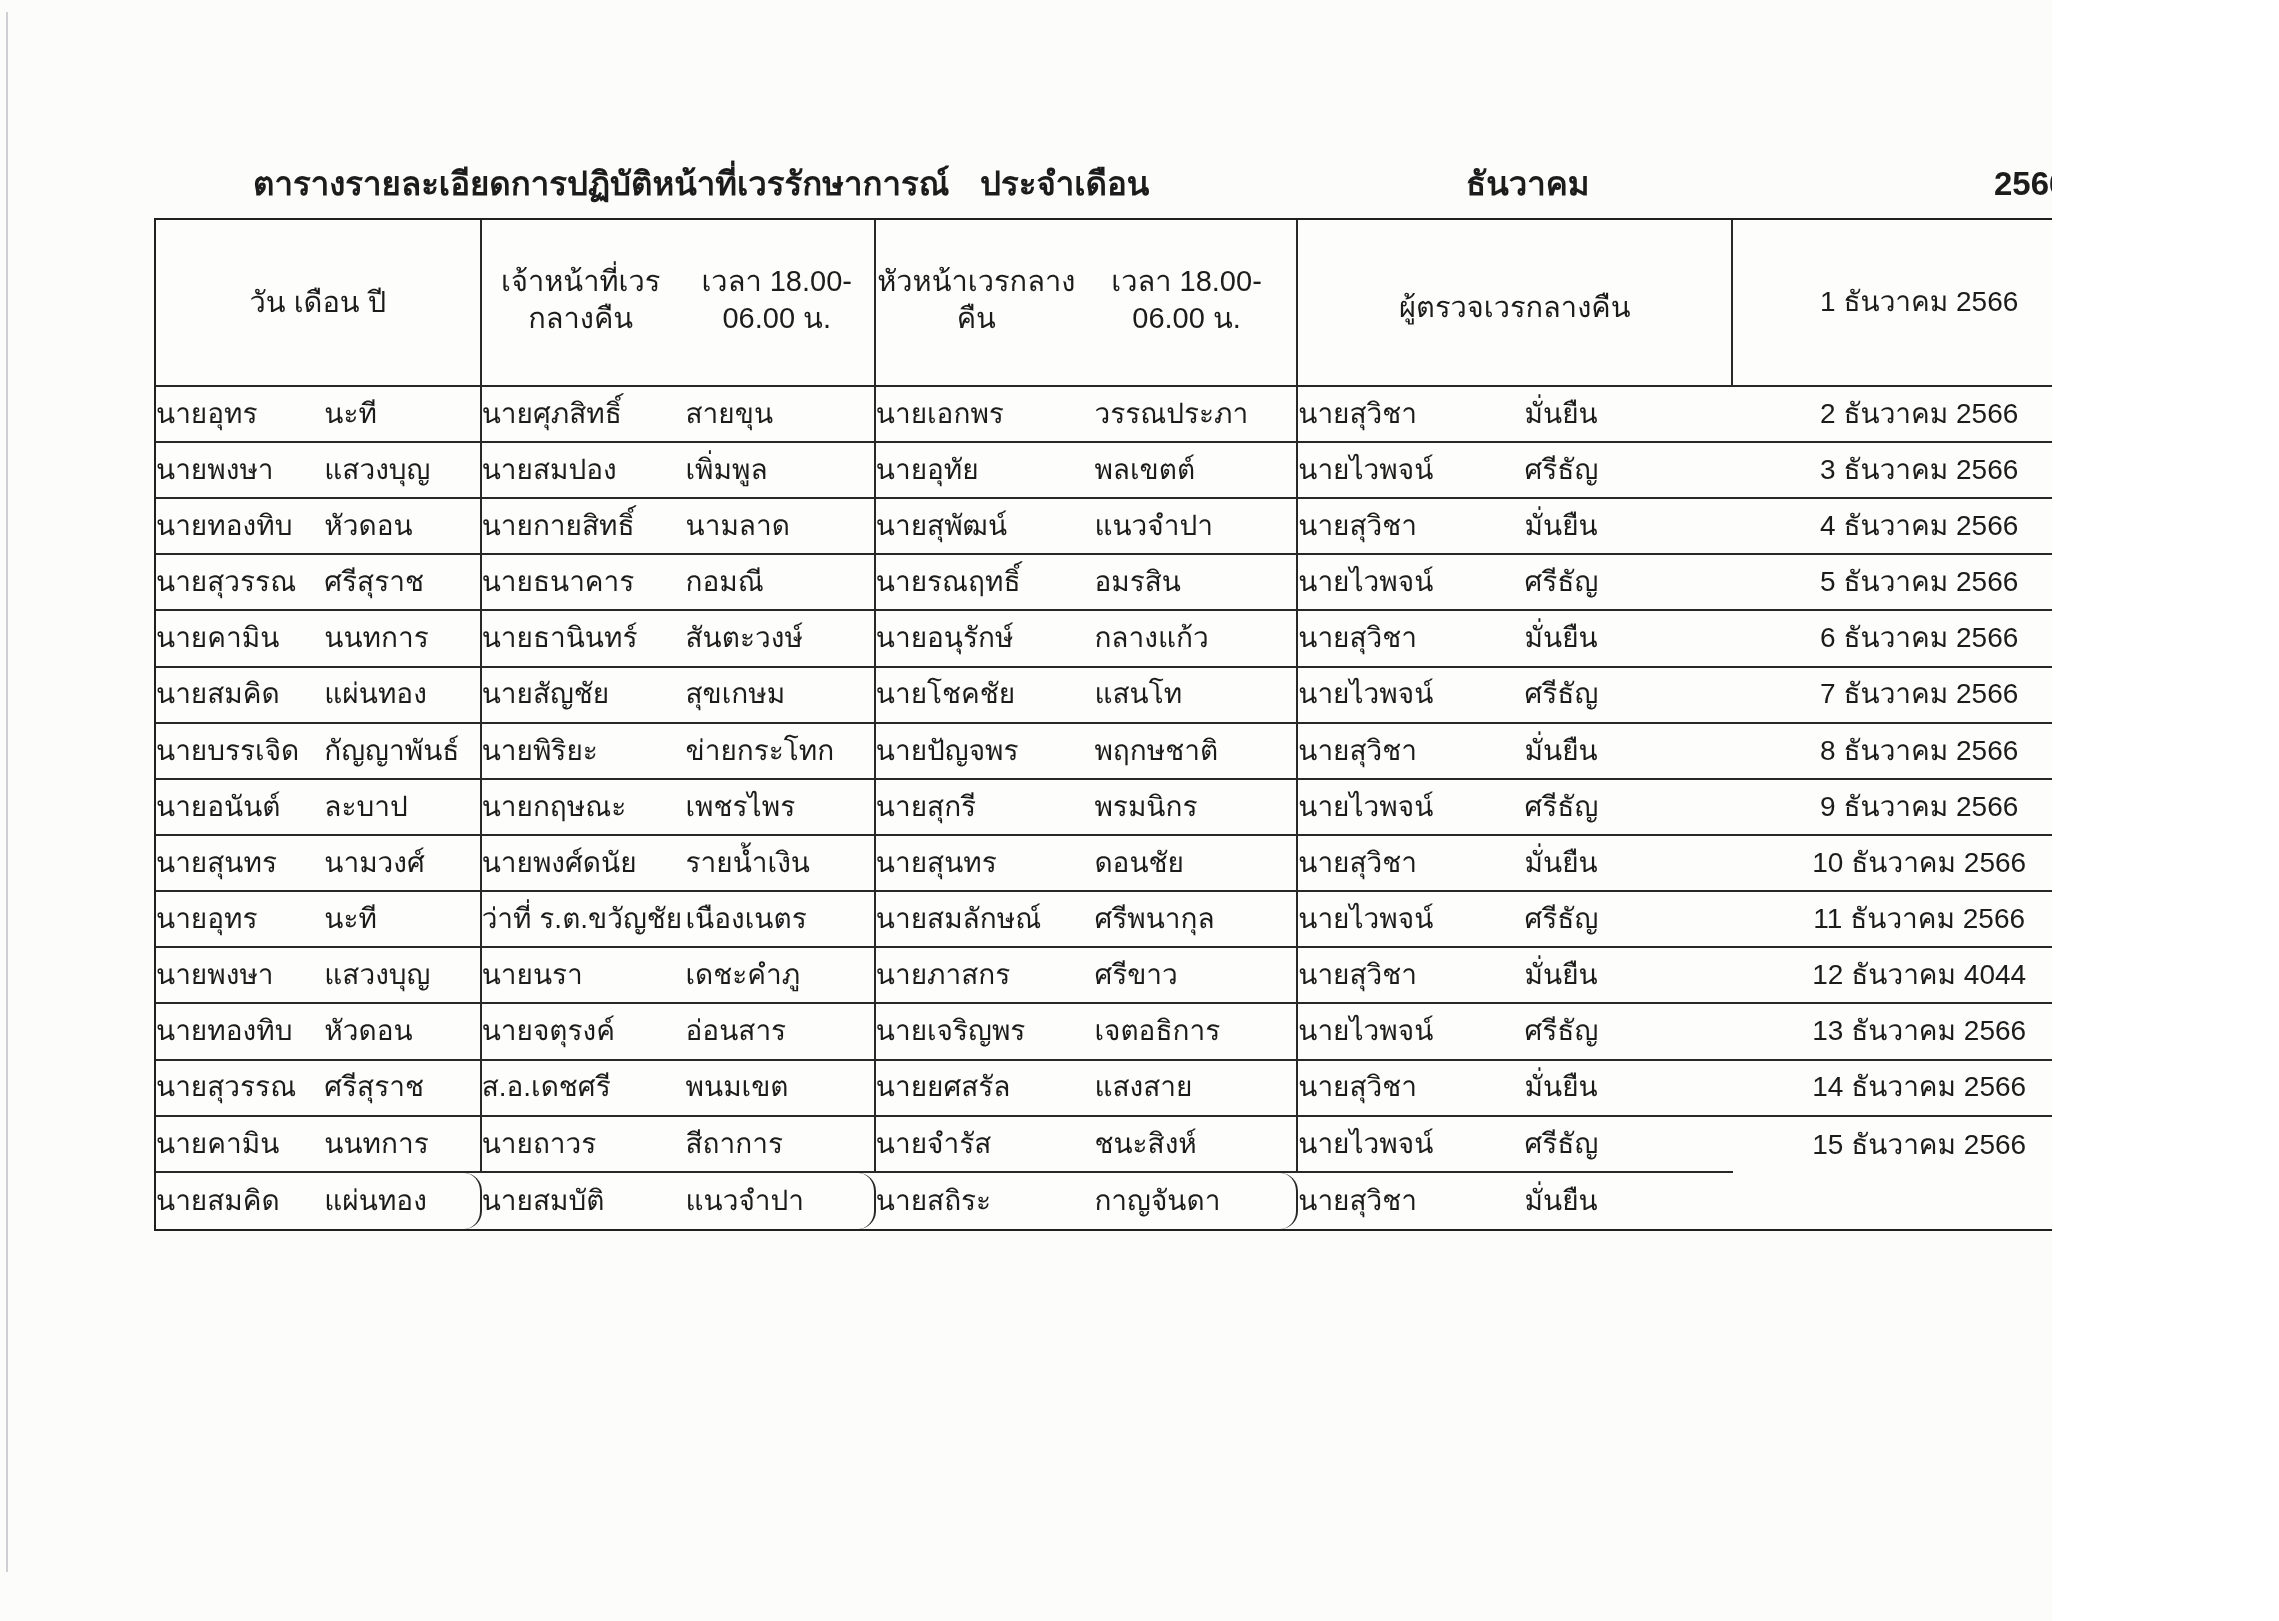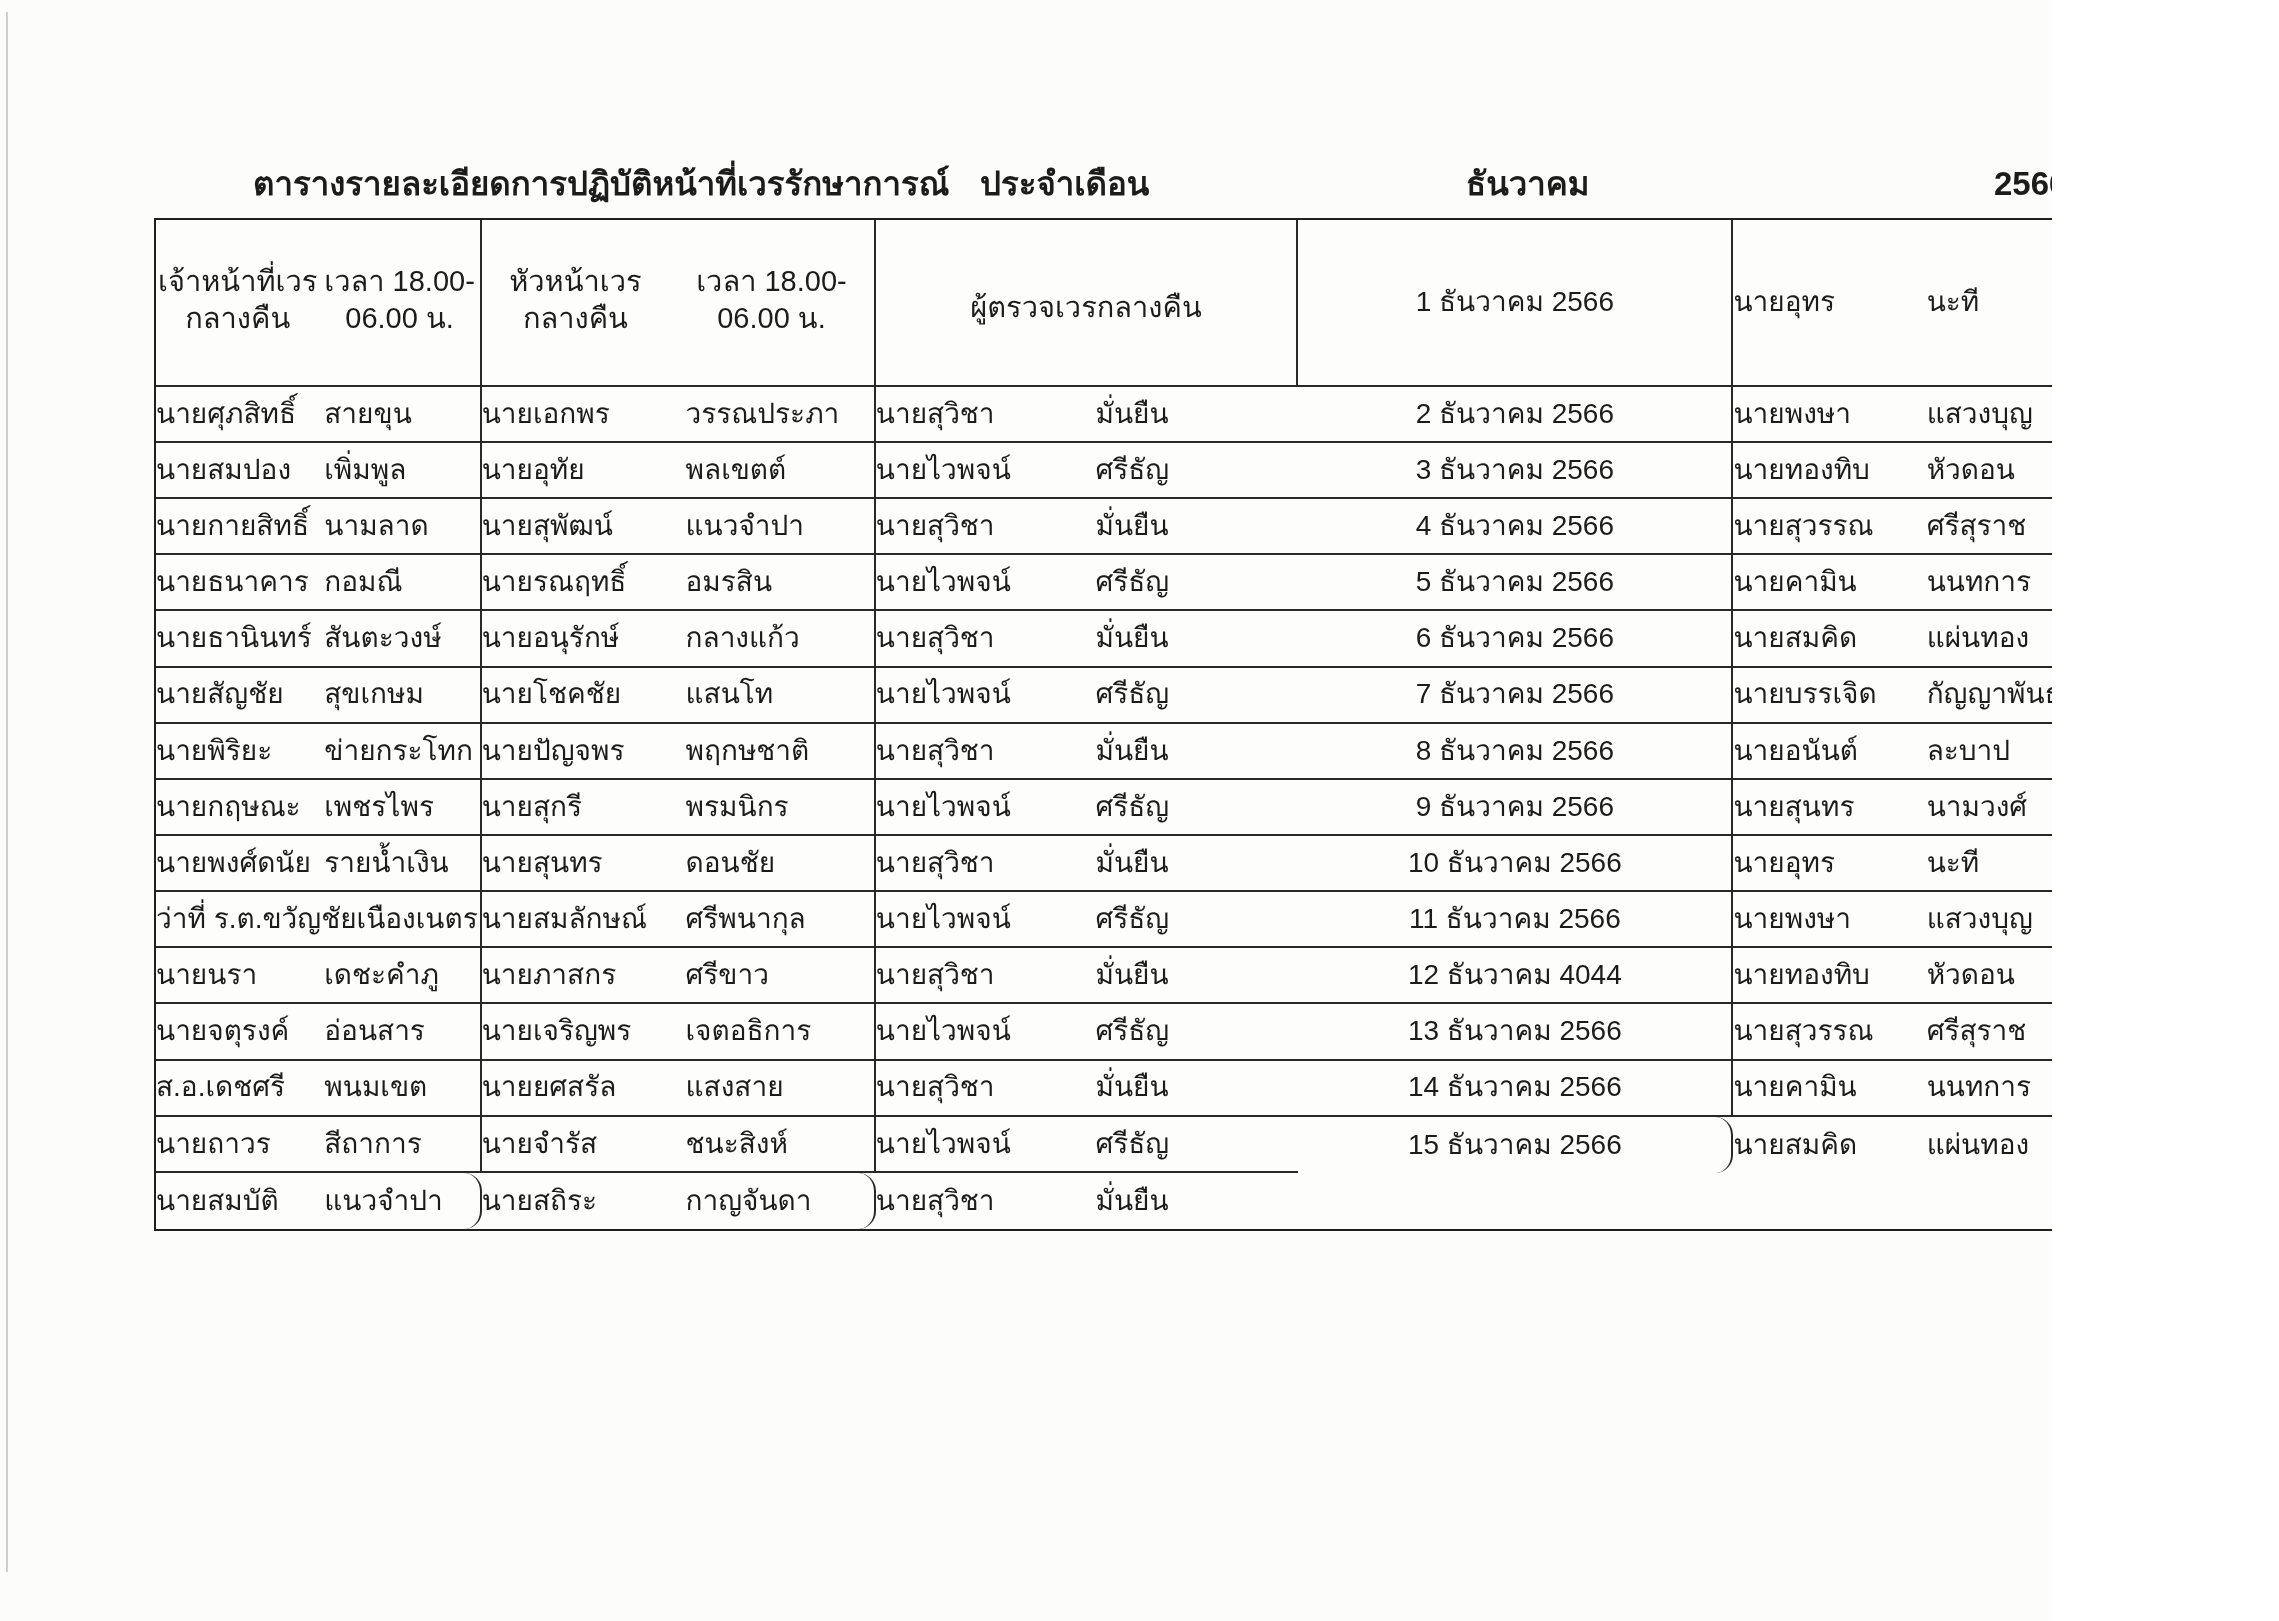--- a/index.html
+++ b/index.html
@@ -84,20 +84,23 @@
 
   <div class="title-row">
     <span class="doc-title">ตารางรายละเอียดการปฏิบัติหน้าที่เวรรักษาการณ์</span>
     <span class="month-label">ประจำเดือน</span>
     <span class="month-value">ธันวาคม</span>
     <span class="year-value">2566</span>
   </div>
 
   <div class="roster">
 
+    <div class="cell hcell hcenter c1">
+      <span>วัน เดือน ปี</span>
+    </div>
     <div class="cell hcell hboth c2">
       <span class="htitle">เจ้าหน้าที่เวรกลางคืน</span>
       <span class="htime">เวลา 18.00-06.00 น.</span>
     </div>
     <div class="cell hcell hboth c3">
       <span class="htitle">หัวหน้าเวรกลางคืน</span>
       <span class="htime">เวลา 18.00-06.00 น.</span>
     </div>
     <div class="cell hcell htop c4">
       <span class="htitle">ผู้ตรวจเวรกลางคืน</span>

